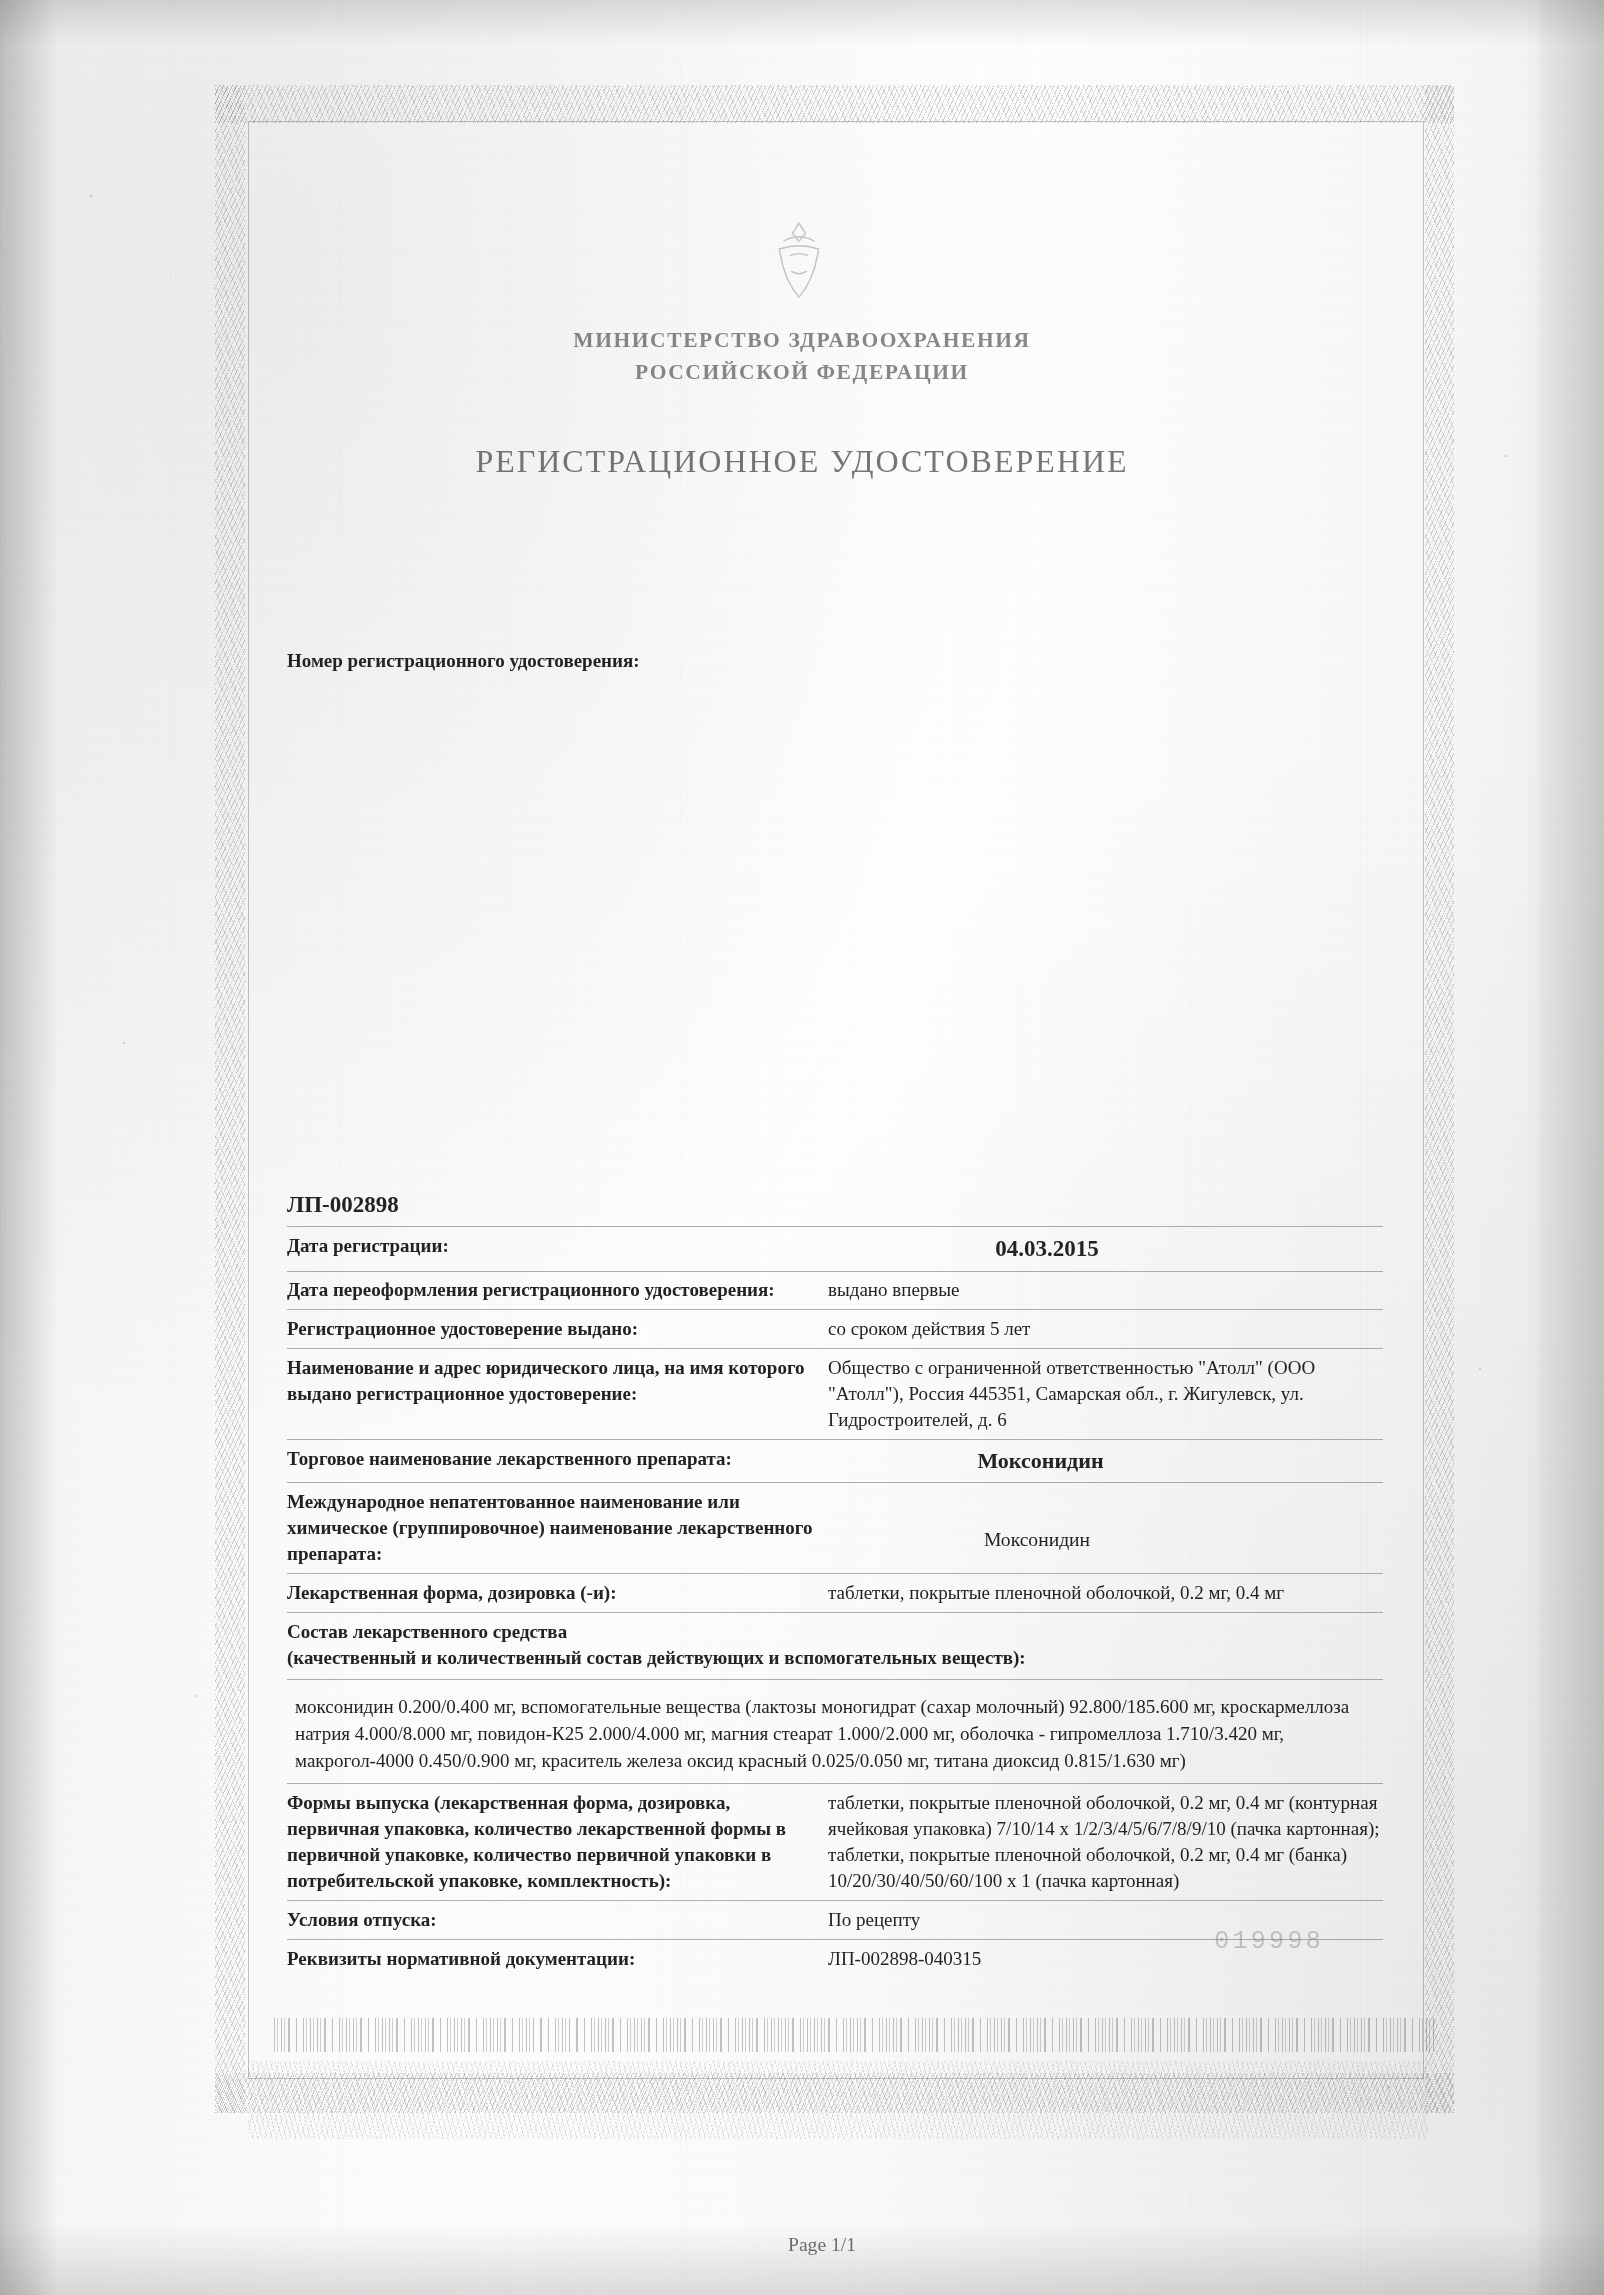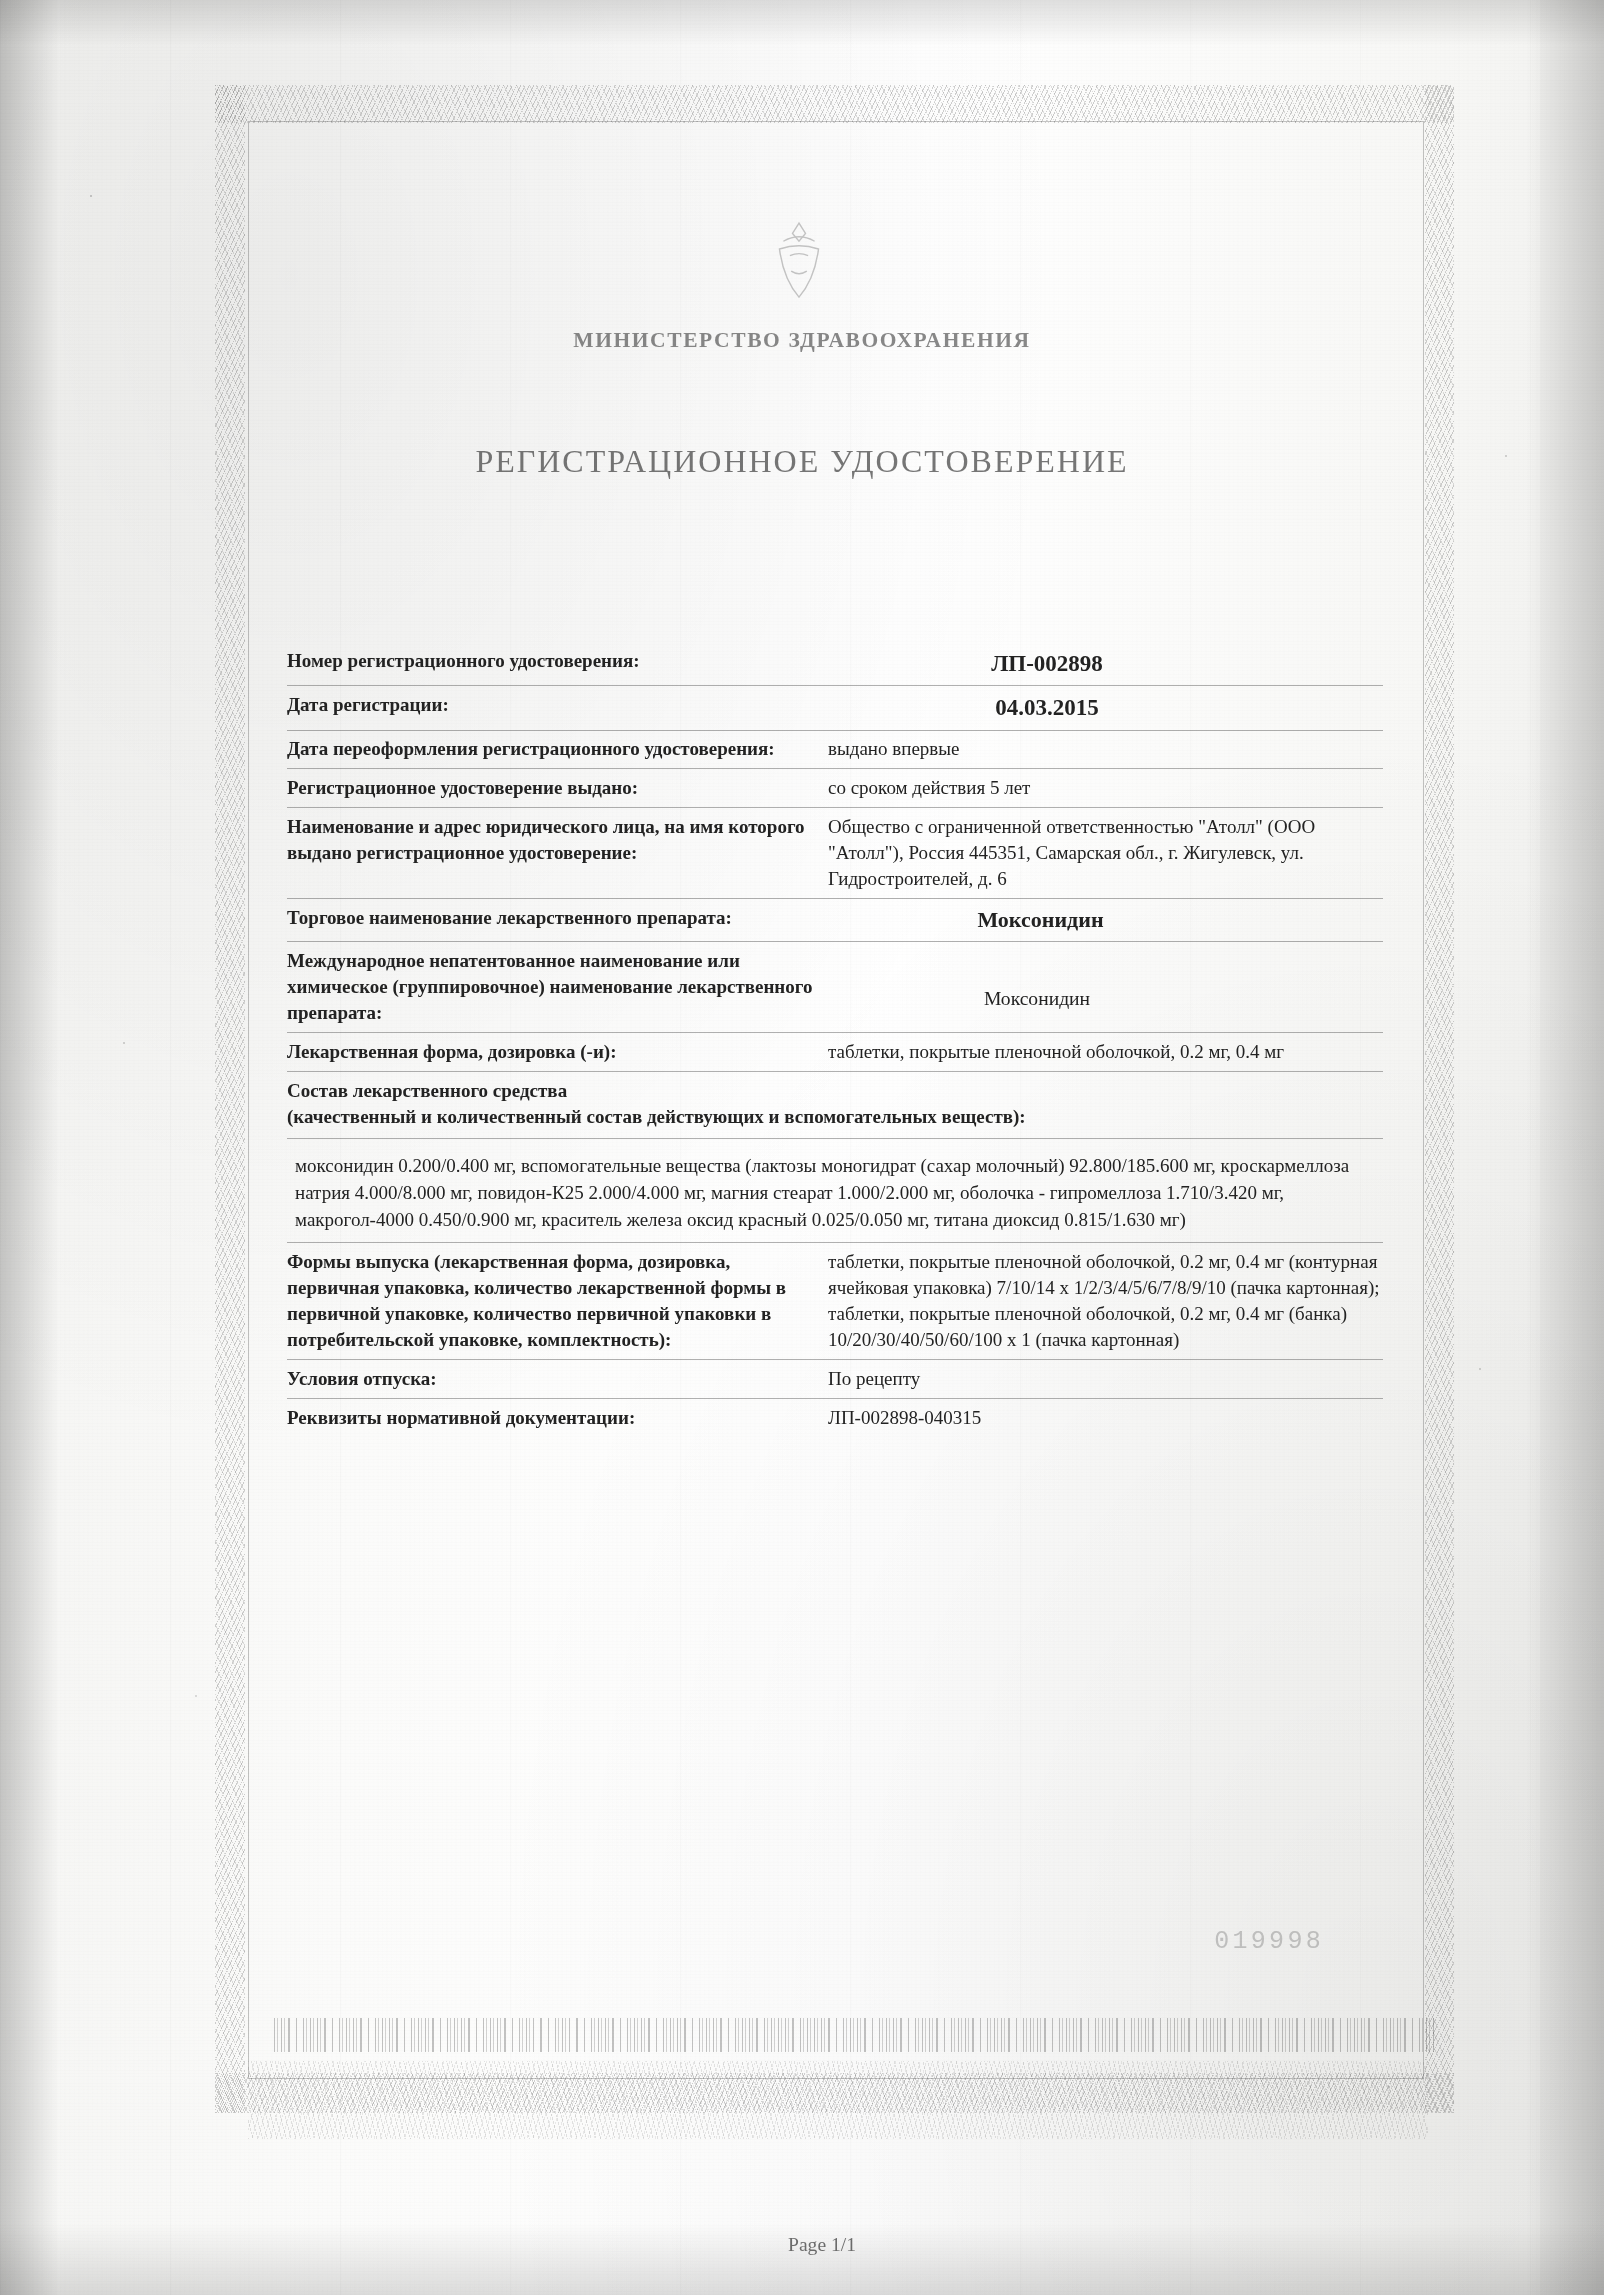--- a/index.html
+++ b/index.html
@@ -161,21 +161,21 @@
     font-size: 19px;
     line-height: 1.37;
     color: #232323;
   }
   .row {
     display: flex;
     align-items: flex-start;
     padding: 5.9px 0 5.9px 0;
     border-top: 0.7px solid rgba(70,70,70,0.42);
   }
-  .row.first { border-top: none; }
+  .row.first { border-top: none; flex-direction: column; }
   .label {
     width: 541px;
     flex: 0 0 541px;
     font-weight: bold;
     padding-right: 13px;
     box-sizing: border-box;
   }
   .value {
     flex: 1;
     font-weight: normal;
@@ -300,20 +300,21 @@
         <path d="M36 40 q24 -14 48 0"></path>
         <path d="M30 52 q30 -10 60 0 q-6 46 -30 74 q-24 -28 -30 -74 Z"></path>
         <path d="M46 62 q14 -6 28 0"></path>
         <path d="M48 86 q12 8 24 0"></path>
       </g>
     </svg>
   </div>
 
   <div class="ministry soft">
     <div>МИНИСТЕРСТВО ЗДРАВООХРАНЕНИЯ</div>
+    <div>РОССИЙСКОЙ ФЕДЕРАЦИИ</div>
   </div>
 
   <div class="doc-title soft">РЕГИСТРАЦИОННОЕ УДОСТОВЕРЕНИЕ</div>
 
   <div class="data-table">
 
     <div class="row first">
       <div class="label">Номер регистрационного удостоверения:</div>
       <div class="value big">ЛП-002898</div>
     </div>

